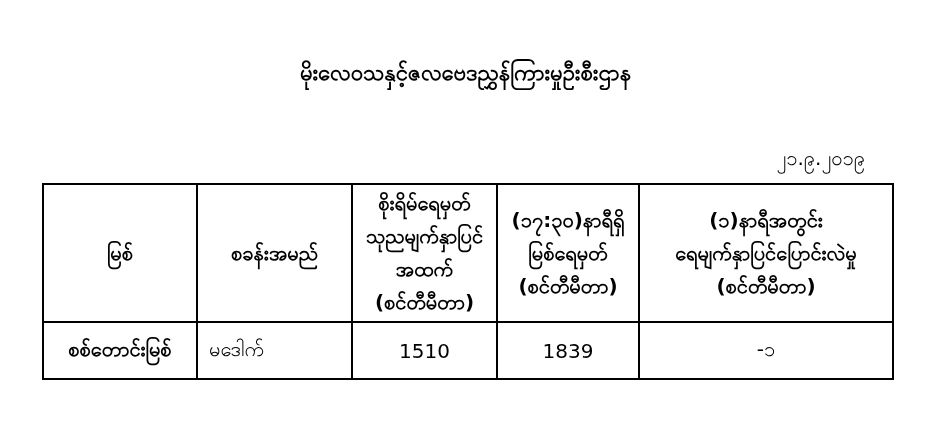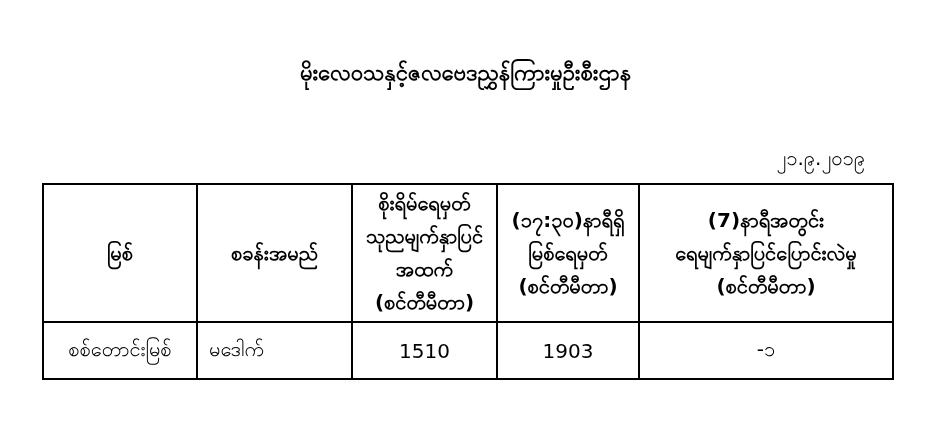--- a/index.html
+++ b/index.html
@@ -59,21 +59,21 @@
     overflow: hidden;
   }
   .levels-table thead tr { height: 138px; }
   .levels-table tbody tr { height: 57px; }
   .levels-table th {
     font-weight: bold;
     font-size: 20px;
   }
   .hline { line-height: 33px; }
   .levels-table td { font-size: 20px; }
-  td.cell-river { font-weight: normal; margin-left: 40px; }
+  td.cell-river { font-weight: bold; margin-left: 40px; }
   td.cell-station {
     text-align: left;
     padding-left: 11px;
     font-weight: normal;
     margin-left: 24px;
   }
 </style>
 </head>
 <body>
 
@@ -106,30 +106,30 @@
           <div class="hline">သုညမျက်နှာပြင်</div>
           <div class="hline">အထက်</div>
           <div class="hline">(စင်တီမီတာ)</div>
         </th>
         <th>
           <div class="hline">(၁၇:၃၀)နာရီရှိ</div>
           <div class="hline">မြစ်ရေမှတ်</div>
           <div class="hline">(စင်တီမီတာ)</div>
         </th>
         <th>
-          <div class="hline">(7)နာရီအတွင်း</div>
+          <div class="hline">(၁)နာရီအတွင်း</div>
           <div class="hline">ရေမျက်နှာပြင်ပြောင်းလဲမှု</div>
           <div class="hline">(စင်တီမီတာ)</div>
         </th>
       </tr>
     </thead>
     <tbody>
       <tr>
         <td class="cell-river">စစ်တောင်းမြစ်</td>
         <td class="cell-station">မဒေါက်</td>
         <td>1510</td>
-        <td>1903</td>
+        <td>1839</td>
         <td>-၁</td>
       </tr>
     </tbody>
   </table>
 
 </div>
 
 </body></html>

